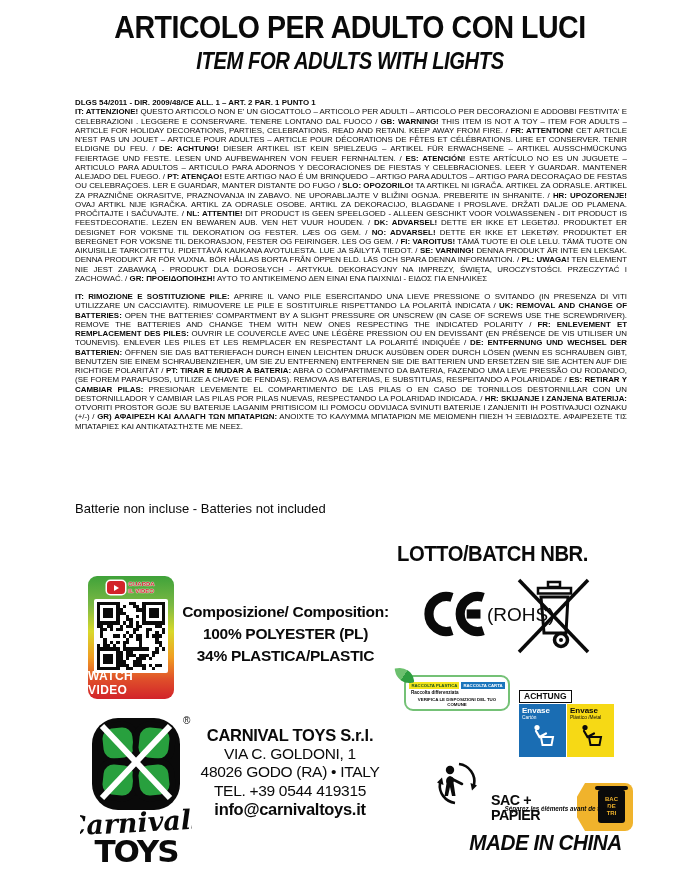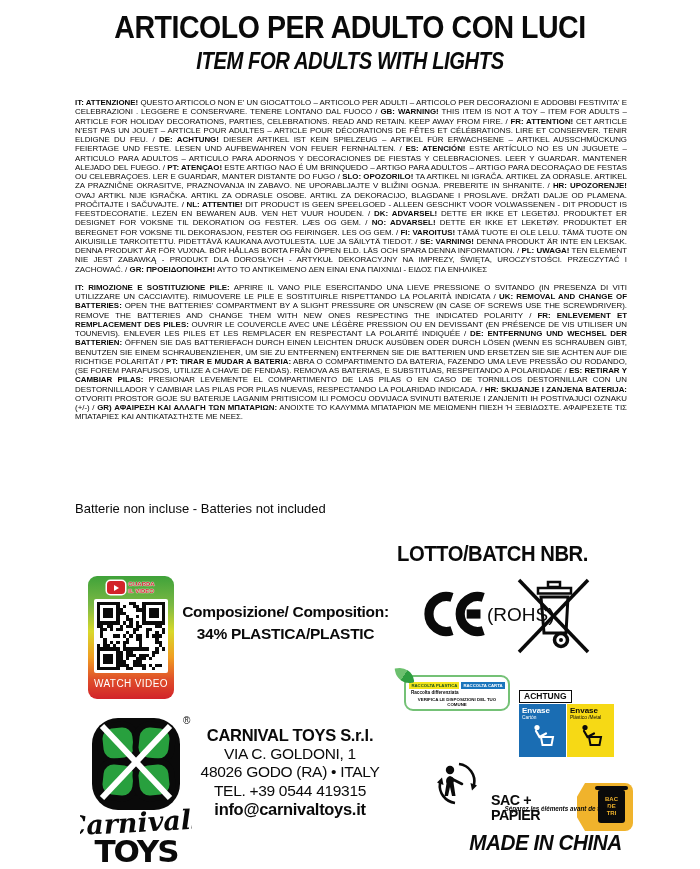--- a/index.html
+++ b/index.html
@@ -34,21 +34,21 @@
            box-shadow:0 0 0 1.5px #fff;}
   .yt-icon::after{content:"";position:absolute;left:7px;top:3.5px;border-style:solid;
            border-width:3px 0 3px 5.5px;border-color:transparent transparent transparent #fff;}
   .guarda{font-size:6px;line-height:6.6px;font-weight:bold;color:#d2232a;
           text-shadow:0 0 1px #fff,0 0 1px #fff,0 0 1px #fff;}
   .qr-white{margin:0 6px;background:#fff;padding:3px;border-radius:2px;}
   .qr-grid{display:grid;width:68px;height:68px;
            grid-template-columns:repeat(21,1fr);grid-template-rows:repeat(21,1fr);}
   .qr-grid i{background:#0a0a0a;display:block;}
   .qr-bottom{height:20px;display:flex;align-items:center;justify-content:center;
-             font-size:10px;font-weight:normal;color:#fff;letter-spacing:0.4px;text-align:right;}
+             font-size:12px;font-weight:bold;color:#fff;letter-spacing:0.4px;}
 
   
   .comp{position:absolute;left:178px;top:601px;width:215px;text-align:center;
         font-weight:bold;font-size:15.5px;line-height:22px;letter-spacing:-0.3px;}
 
   
   .ce{position:absolute;left:418px;top:591px;}
   .rohs{position:absolute;left:487px;top:604px;font-size:19px;}
   .weee{position:absolute;left:514px;top:571px;}
 
@@ -117,20 +117,21 @@
 </style>
 </head>
 <body>
 
 <div class="page">
 
   <div class="title">ARTICOLO PER ADULTO CON LUCI</div>
   <div class="subtitle">ITEM FOR ADULTS WITH LIGHTS</div>
 
   <div class="legal">
+    <div class="h">DLGS 54/2011 - DIR. 2009/48/CE ALL. 1 – ART. 2 PAR. 1 PUNTO 1</div>
     <div><b>IT: ATTENZIONE!</b> QUESTO ARTICOLO NON E' UN GIOCATTOLO – ARTICOLO PER ADULTI – ARTICOLO PER DECORAZIONI E ADDOBBI FESTIVITA' E CELEBRAZIONI . LEGGERE E CONSERVARE. TENERE LONTANO DAL FUOCO / <b>GB: WARNING!</b> THIS ITEM IS NOT A TOY – ITEM FOR ADULTS – ARTICLE FOR HOLIDAY DECORATIONS, PARTIES, CELEBRATIONS. READ AND RETAIN. KEEP AWAY FROM FIRE. / <b>FR: ATTENTION!</b> CET ARTICLE N'EST PAS UN JOUET – ARTICLE POUR ADULTES – ARTICLE POUR DÉCORATIONS DE FÊTES ET CÉLÉBRATIONS. LIRE ET CONSERVER.  TENIR ELDIGNE DU FEU. / <b>DE: ACHTUNG!</b> DIESER ARTIKEL IST KEIN SPIELZEUG – ARTIKEL FÜR ERWACHSENE – ARTIKEL AUSSCHMÜCKUNG FEIERTAGE UND FESTE. LESEN UND AUFBEWAHREN VON FEUER FERNHALTEN. / <b>ES: ATENCIÓN!</b> ESTE ARTÍCULO NO ES UN JUGUETE – ARTICULO PARA ADULTOS – ARTICULO PARA ADORNOS Y DECORACIONES DE FIESTAS Y CELEBRACIONES. LEER Y GUARDAR. MANTENER ALEJADO DEL FUEGO. / <b>PT: ATENÇAO!</b> ESTE ARTIGO NAO É UM BRINQUEDO – ARTIGO PARA ADULTOS – ARTIGO PARA DECORAÇAO DE FESTAS OU CELEBRAÇOES. LER E GUARDAR, MANTER DISTANTE DO FUGO / <b>SLO: OPOZORILO!</b> TA ARTIKEL NI IGRAČA. ARTIKEL ZA ODRASLE. ARTIKEL ZA PRAZNIČNE OKRASITVE, PRAZNOVANJA IN ZABAVO. NE UPORABLJAJTE V BLIŽINI OGNJA. PREBERITE IN SHRANITE. / <b>HR: UPOZORENJE!</b> OVAJ ARTIKL NIJE IGRAČKA. ARTIKL ZA ODRASLE OSOBE. ARTIKL ZA DEKORACIJO, BLAGDANE I PROSLAVE. DRŽATI DALJE OD PLAMENA. PROČITAJTE I SAČUVAJTE.  / <b>NL: ATTENTIE!</b> DIT PRODUCT IS GEEN SPEELGOED - ALLEEN GESCHIKT VOOR VOLWASSENEN - DIT PRODUCT IS FEESTDECORATIE. LEZEN EN BEWAREN AUB. VEN HET VUUR HOUDEN. / <b>DK: ADVARSEL!</b> DETTE ER IKKE ET LEGETØJ. PRODUKTET ER DESIGNET FOR VOKSNE TIL DEKORATION OG FESTER. LÆS OG GEM. / <b>NO: ADVARSEL!</b> DETTE ER IKKE ET LEKETØY. PRODUKTET ER BEREGNET FOR VOKSNE TIL DEKORASJON, FESTER OG FEIRINGER. LES OG GEM. / <b>FI: VAROITUS!</b> TÄMÄ TUOTE EI OLE LELU. TÄMÄ TUOTE ON AIKUISILLE TARKOITETTU. PIDETTÄVÄ KAUKANA AVOTULESTA. LUE JA SÄILYTÄ TIEDOT. / <b>SE: VARNING!</b> DENNA PRODUKT ÄR INTE EN LEKSAK. DENNA PRODUKT ÄR FÖR VUXNA. BÖR HÅLLAS BORTA FRÅN ÖPPEN ELD. LÄS OCH SPARA DENNA INFORMATION. / <b>PL: UWAGA!</b> TEN ELEMENT NIE JEST ZABAWKĄ - PRODUKT DLA DOROSŁYCH - ARTYKUŁ DEKORACYJNY NA IMPREZY, ŚWIĘTA, UROCZYSTOŚCI. PRZECZYTAĆ I ZACHOWAĆ. / <b>GR: ΠΡΟΕΙΔΟΠΟΙΗΣΗ!</b> ΑΥΤΟ ΤΟ ΑΝΤΙΚΕΙΜΕΝΟ ΔΕΝ ΕΙΝΑΙ ΕΝΑ ΠΑΙΧΝΙΔΙ - ΕΙΔΟΣ ΓΙΑ ΕΝΗΛΙΚΕΣ</div>
     <div class="p2"><b>IT: RIMOZIONE E SOSTITUZIONE PILE:</b> APRIRE IL VANO PILE ESERCITANDO UNA LIEVE PRESSIONE O SVITANDO (IN PRESENZA DI VITI UTILIZZARE UN CACCIAVITE). RIMUOVERE LE PILE E SOSTITUIRLE RISPETTANDO LA POLARITÀ INDICATA / <b>UK: REMOVAL AND CHANGE OF BATTERIES:</b> OPEN THE BATTERIES' COMPARTMENT BY A SLIGHT PRESSURE OR UNSCREW (IN CASE OF SCREWS USE THE SCREWDRIVER). REMOVE THE BATTERIES AND CHANGE THEM WITH NEW ONES RESPECTING THE INDICATED POLARITY / <b>FR: ENLEVEMENT ET REMPLACEMENT DES PILES:</b> OUVRIR LE COUVERCLE AVEC UNE LÉGÈRE PRESSION OU EN DEVISSANT (EN PRÉSENCE DE VIS UTILISER UN TOUNEVIS). ENLEVER LES PILES ET LES REMPLACER EN RESPECTANT LA POLARITÉ INDIQUÉE / <b>DE: ENTFERNUNG UND WECHSEL DER BATTERIEN:</b> ÖFFNEN SIE DAS BATTERIEFACH DURCH EINEN LEICHTEN DRUCK AUSÜBEN ODER DURCH LÖSEN (WENN ES SCHRAUBEN GIBT, BENUTZEN SIE EINEM SCHRAUBENZIEHER, UM SIE ZU ENTFERNEN) ENTFERNEN SIE DIE BATTERIEN UND ERSETZEN SIE SIE ACHTEN AUF DIE RICHTIGE POLARITÄT / <b>PT: TIRAR E MUDAR A BATERIA:</b> ABRA O COMPARTIMENTO DA BATERIA, FAZENDO UMA LEVE PRESSÃO OU RODANDO, (SE FOREM PARAFUSOS, UTILIZE A CHAVE DE FENDAS). REMOVA AS BATERIAS, E SUBSTITUAS, RESPEITANDO A POLARIDADE / <b>ES:  RETIRAR Y CAMBIAR PILAS:</b> PRESIONAR LEVEMENTE EL COMPARTIMENTO DE LAS PILAS O EN CASO DE TORNILLOS DESTORNILLAR CON UN DESTORNILLADOR Y CAMBIAR LAS PILAS POR PILAS NUEVAS, RESPECTANDO LA POLARIDAD INDICADA. / <b>HR: SKIJANJE I ZANJENA BATERIJA:</b> OTVORITI PROSTOR GOJE SU BATERIJE LAGANIM PRITISICOM ILI POMOCU ODVIJACA SVINUTI BATERIJE I ZANJENITI IH POSTIVAJUCI OZNAKU (+/-) / <b>GR) ΑΦΑΙΡΕΣΗ ΚΑΙ ΑΛΛΑΓΗ ΤΩΝ ΜΠΑΤΑΡΙΩΝ:</b> ΑΝΟΙΧΤΕ ΤΟ ΚΑΛΥΜΜΑ ΜΠΑΤΑΡΙΩΝ ΜΕ ΜΕΙΩΜΕΝΗ ΠΙΕΣΗ Ή ΞΕΒΙΔΩΣΤΕ. ΑΦΑΙΡΕΣΕΤΕ ΤΙΣ ΜΠΑΤΑΡΙΕΣ ΚΑΙ ΑΝΤΙΚΑΤΑΣΤΗΣΤΕ ΜΕ ΝΕΕΣ.</div>
   </div>
 
   <div class="batt">
     <div>Batterie non incluse - Batteries not included</div>
   </div>
 
   <div class="batch">LOTTO/BATCH NBR.</div>
 
@@ -366,20 +367,21 @@
           <i style="grid-row:21;grid-column:11"></i>
           <i style="grid-row:21;grid-column:15"></i>
           <i style="grid-row:21;grid-column:18"></i>
         </div>
     </div>
     <div class="qr-bottom">WATCH VIDEO</div>
   </div>
 
   <div class="comp">
     <div>Composizione/ Composition:</div>
+    <div>100% POLYESTER (PL)</div>
     <div>34% PLASTICA/PLASTIC</div>
   </div>
 
   <svg class="ce" width="68" height="46" viewBox="0 0 74 50">
     <path d="M37 7 A19 19 0 1 0 37 43" fill="none" stroke="#0a0a0a" stroke-width="10"></path>
     <path d="M71 7 A19 19 0 1 0 71 43" fill="none" stroke="#0a0a0a" stroke-width="10"></path>
     <line x1="53" y1="25" x2="68" y2="25" stroke="#0a0a0a" stroke-width="10"></line>
   </svg>
   <div class="rohs">(ROHS)</div>
 

